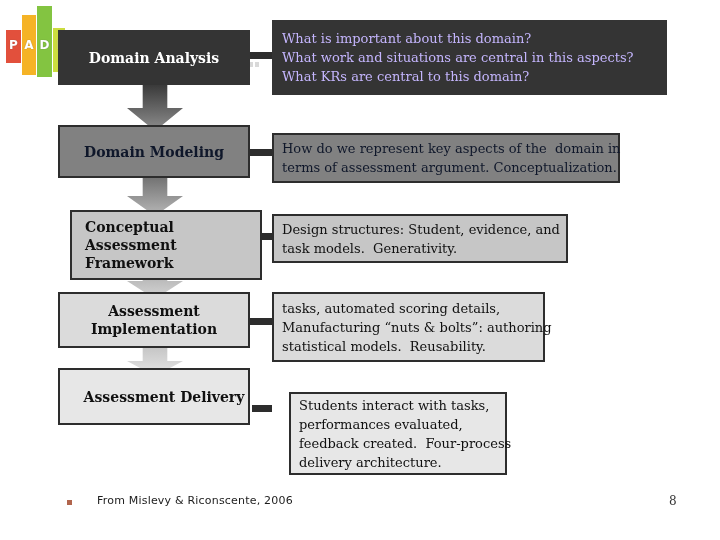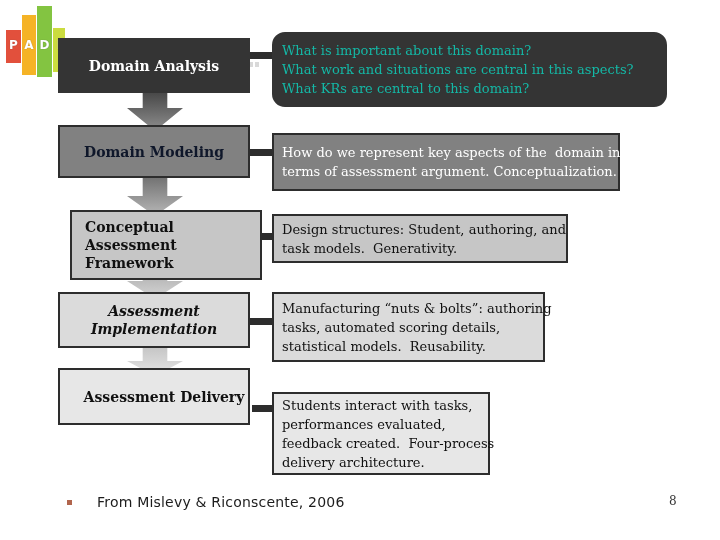--- a/index.html
+++ b/index.html
@@ -26,39 +26,39 @@
   .bar-p .bl{top:8px;} .bar-a .bl{top:23px;} .bar-d .bl{top:32px;} .bar-i .bl{top:10px;}
 
   
   .stage{
     position:absolute;left:58px;width:192px;box-sizing:border-box;
     border:2px solid #2d2d2d;display:flex;flex-direction:column;justify-content:center;
     font-weight:bold;font-size:14px;line-height:18px;z-index:2;
   }
   .stage.center{align-items:center;text-align:center;}
   .stage.leftpad{padding-left:13px;}
-  .s1{top:30px; height:55px;background:#343434;border-color:#343434;color:#ffffff;margin-top:8px;}
+  .s1{top:30px; height:55px;background:#343434;border-color:#343434;color:#ffffff;}
   .s2{top:125px;height:53px;background:#818181;color:#0f172a;}
   .s3{top:210px;height:70px;background:#c6c6c6;color:#101010;margin-left:12px;}
-  .s4{top:292px;height:56px;background:#dbdbdb;color:#101010;font-style:italic;}
+  .s4{top:292px;height:56px;background:#dbdbdb;color:#101010;}
   .s5{top:368px;height:57px;background:#e7e7e7;color:#101010;padding-left:20px;}
 
   
   .desc{
     position:absolute;left:272px;box-sizing:border-box;border:2px solid #2d2d2d;
     display:flex;flex-direction:column;justify-content:center;
     font-size:13px;line-height:19px;padding:3px 2px 3px 8px;z-index:2;
   }
   .line{white-space:pre;}
   .em{}
-  .d1{top:32px; height:75px;width:395px;background:#343434;border-color:#343434;color:#14b8a6;border-radius:13px;}
-  .d2{top:133px;height:58px;width:348px;background:#818181;color:#ffffff;}
+  .d1{top:20px; height:75px;width:395px;background:#343434;border-color:#343434;color:#c4b5fd;}
+  .d2{top:133px;height:50px;width:348px;background:#818181;color:#0f172a;}
   .d3{top:214px;height:49px;width:296px;background:#c6c6c6;color:#101010;}
   .d4{top:292px;height:70px;width:273px;background:#dbdbdb;color:#101010;}
-  .d5{top:392px;height:83px;width:218px;background:#e7e7e7;color:#101010;}
+  .d5{top:392px;height:83px;width:218px;background:#e7e7e7;color:#101010;margin-left:17px;}
 
   
   .connector{position:absolute;height:7px;background:#2d2d2d;z-index:1;}
   .c1{left:250px;top:52px; width:22px;}
   .c2{left:250px;top:149px;width:22px;}
   .c3{left:250px;top:233px;width:22px;}
   .c4{left:250px;top:318px;width:22px;}
   .c5{left:252px;top:405px;width:20px;}
 
   .arrow{
@@ -73,21 +73,21 @@
   .dashed-deco{
     position:absolute;left:243px;top:62px;width:17px;height:5px;
     background:repeating-linear-gradient(90deg,#d9d9d9 0 4px,#ffffff 4px 6px);
   }
 
   
   .foot-bullet{position:absolute;left:67px;top:500px;width:5px;height:5px;background:#b1654d;}
   .foot-text{
     position:absolute;left:97px;top:494px;
     font-family:"DejaVu Sans","Liberation Sans",sans-serif;
-    font-size:14px;color:#1c1c1c;letter-spacing:.2px;
+    font-size:11px;color:#1c1c1c;letter-spacing:.2px;
   }
   .page-num{position:absolute;left:669px;top:494px;font-size:12px;color:#333333;}
 </style>
 </head>
 <body>
 
 <div class="slide">
 
   <div class="logo">
     <div class="bar bar-p">
@@ -125,33 +125,33 @@
     <div class="line"><span>terms of assessment argument. </span><span class="em">Conceptualization.</span></div>
   </div>
   <div class="arrow a2"></div>
 
   <div class="stage s3 leftpad">
     <div>Conceptual Assessment</div>
     <div>Framework</div>
   </div>
   <div class="connector c3"></div>
   <div class="desc d3">
-    <div class="line"><span>Design </span><span class="em">structures</span><span>: Student, authoring, and</span></div>
+    <div class="line"><span>Design </span><span class="em">structures</span><span>: Student, evidence, and</span></div>
     <div class="line"><span>task models.  </span><span class="em">Generativity.</span></div>
   </div>
   <div class="arrow a3"></div>
 
   <div class="stage s4 center">
     <div>Assessment</div>
     <div>Implementation</div>
   </div>
   <div class="connector c4"></div>
   <div class="desc d4">
+    <div class="line"><span>tasks, automated scoring details,</span></div>
     <div class="line"><span>Manufacturing “nuts &amp; bolts”: authoring</span></div>
-    <div class="line"><span>tasks, automated scoring details,</span></div>
     <div class="line"><span>statistical models.  </span><span class="em">Reusability.</span></div>
   </div>
   <div class="arrow a4"></div>
 
   <div class="stage s5 center">
     <div>Assessment Delivery</div>
   </div>
   <div class="connector c5"></div>
   <div class="desc d5">
     <div class="line"><span>Students interact with tasks,</span></div>

